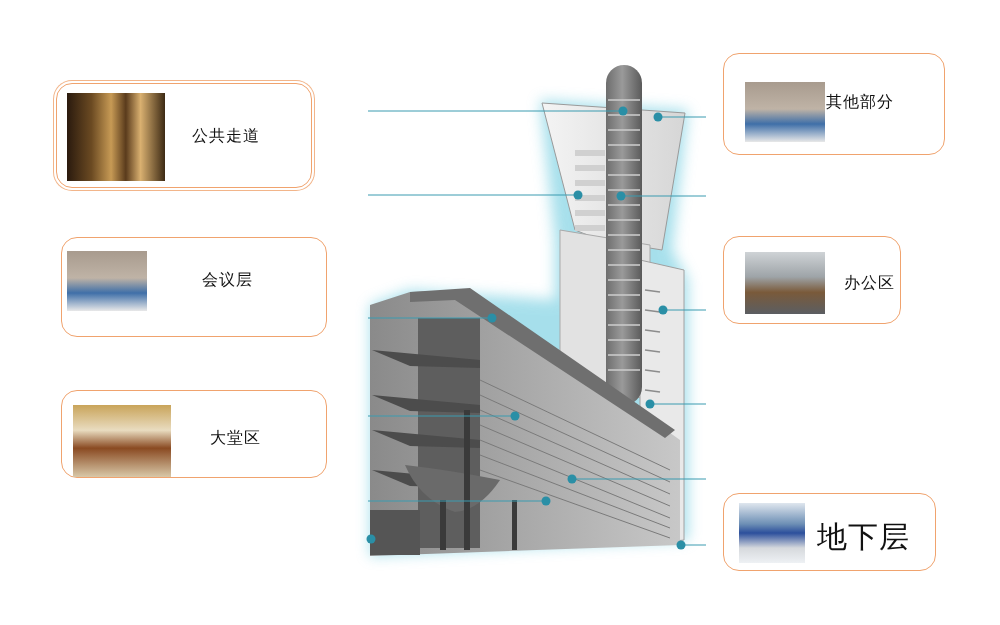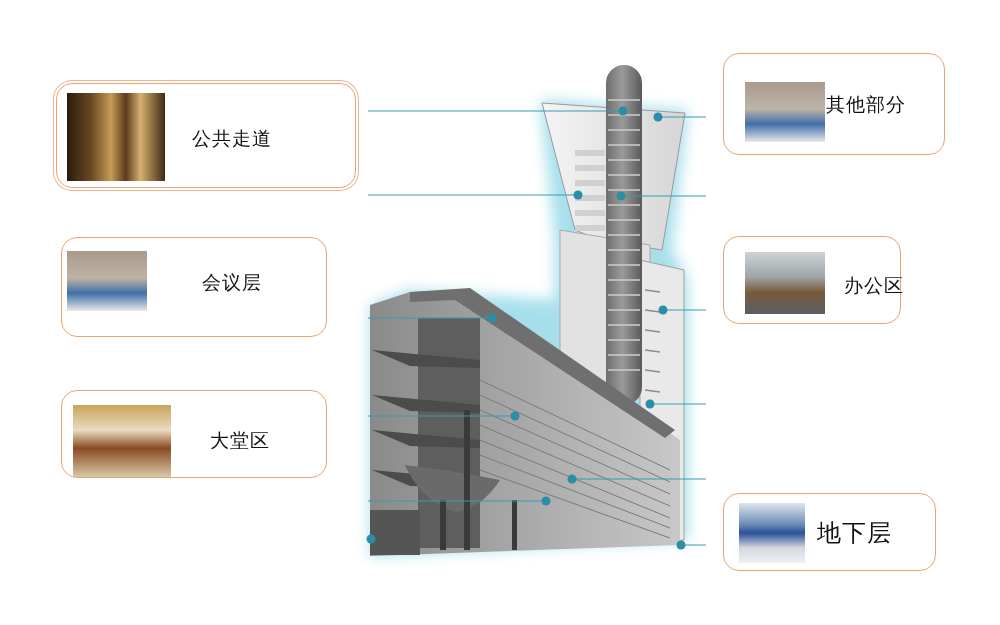--- a/index.html
+++ b/index.html
@@ -6,22 +6,22 @@
     body {
       width: 1000px; height: 625px; background: #ffffff; position: relative; overflow: hidden;
       font-family: "DejaVu Serif", serif;
     }
     .card {
       position: absolute; box-sizing: border-box; background: #fff;
       border: 1.5px solid #f0a36e; border-radius: 16px;
     }
     .card.double { box-shadow: 0 0 0 2px #fff, 0 0 0 3px #f2b58a; }
     .thumb { position: absolute; overflow: hidden; }
-    .label { position: absolute; font-size: 19px; color: #111; letter-spacing: 1px; white-space: nowrap; }
-    .label.sans { font-family: "DejaVu Sans", sans-serif; font-size: 24px; }
+    .label { position: absolute; font-size: 16px; color: #111; letter-spacing: 1px; white-space: nowrap; }
+    .label.sans { font-family: "DejaVu Sans", sans-serif; font-size: 30px; }
     svg.building { position: absolute; left: 0; top: 0; }
   </style>
 </head>
 <body>
 
 <svg class="building" width="1000" height="625" viewBox="0 0 1000 625">
   <defs>
     <filter id="glow" x="-20%" y="-20%" width="140%" height="140%">
       <feGaussianBlur stdDeviation="7"></feGaussianBlur>
     </filter>
@@ -145,21 +145,21 @@
       <circle cx="663" cy="310" r="4.5"></circle>
     <circle cx="515" cy="416" r="4.5"></circle>
       <circle cx="650" cy="404" r="4.5"></circle>
     <circle cx="572" cy="479" r="4.5"></circle>
       <circle cx="546" cy="501" r="4.5"></circle>
     <circle cx="371" cy="539" r="4.5"></circle>
       <circle cx="681" cy="545" r="4.5"></circle>
   </g>
 </svg>
 
-<div class="card double" style="left:56px; top:83px; width:300px; height:105px;">
+<div class="card double" style="left:56px; top:83px; width:256px; height:105px;">
   <div class="thumb" style="left:10px; top:9px; width:98px; height:88px; background:linear-gradient(90deg,#2a1a0e 0%,#6b4a22 25%,#c79a55 45%,#5a3b1c 60%,#d9b070 75%,#3d2a14 100%);"></div>
   <span class="label" style="left:135px; top:42px;">公共走道</span>
 </div>
 
 <div class="card" style="left:61px; top:237px; width:266px; height:100px;text-align:right;">
   <div class="thumb" style="left:5px; top:13px; width:80px; height:60px; background:linear-gradient(180deg,#a89b8e 0%,#bfb3a6 45%,#3f6fa8 70%,#e8e8e8 100%);"></div>
   <span class="label" style="left:140px; top:32px;">会议层</span>
 </div>
 
 <div class="card" style="left:61px; top:390px; width:266px; height:88px;">

